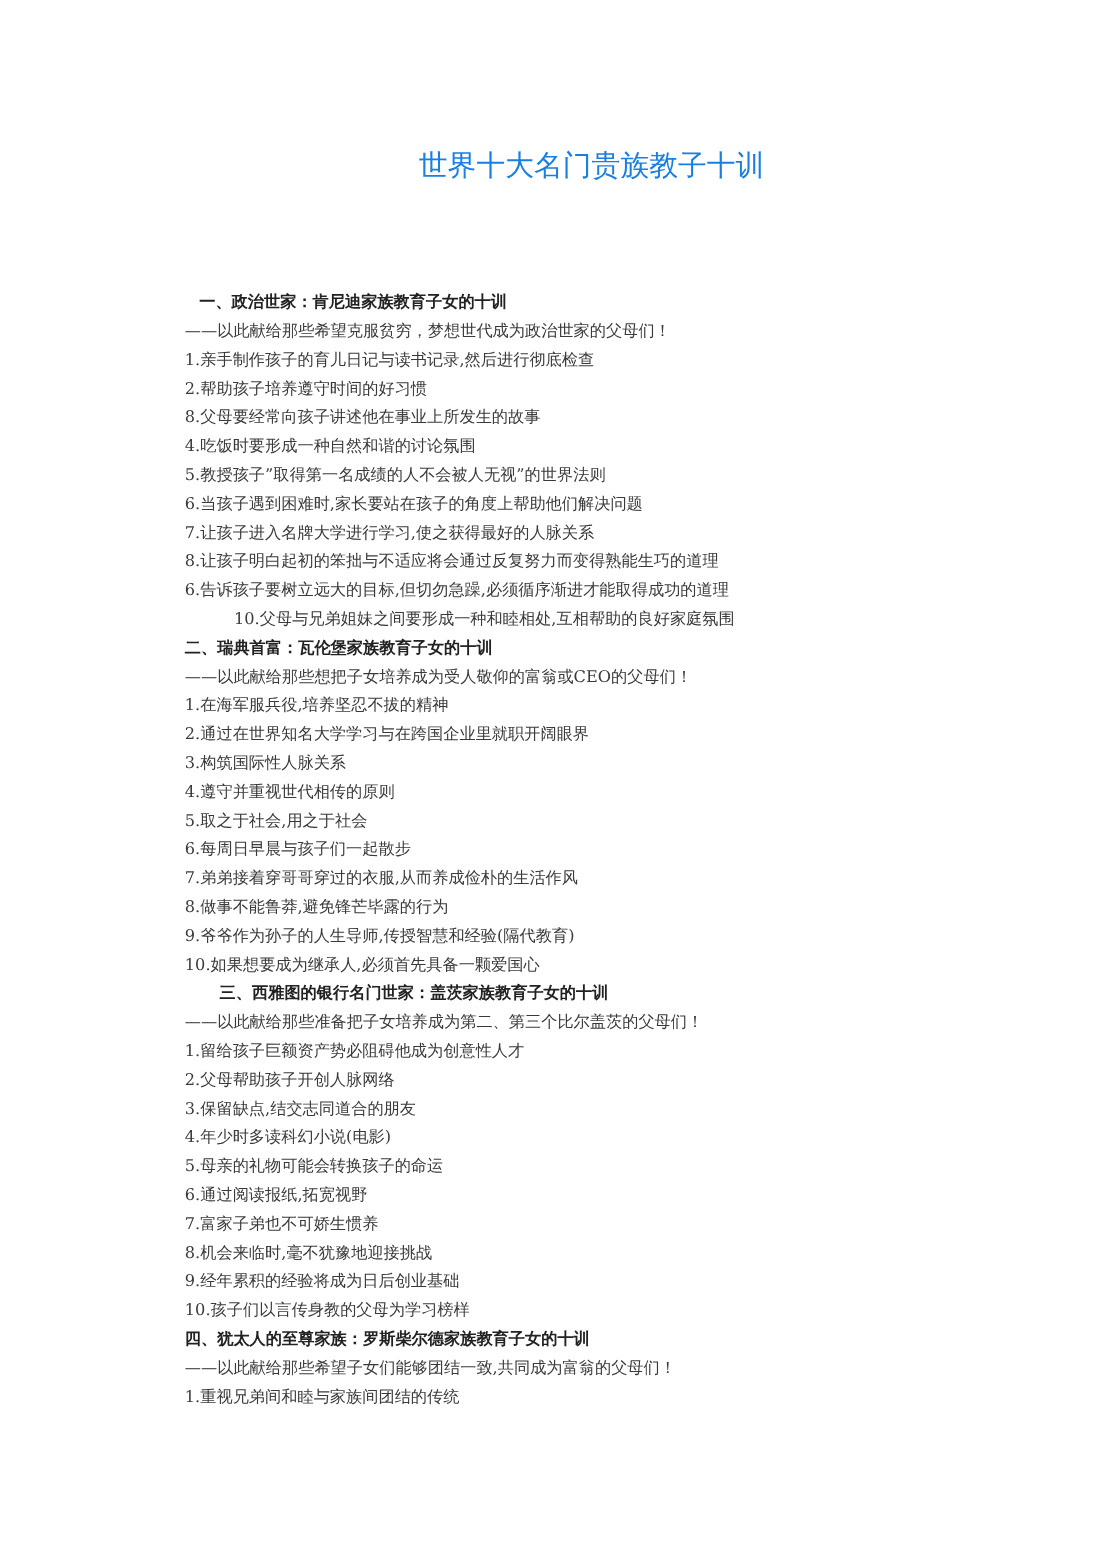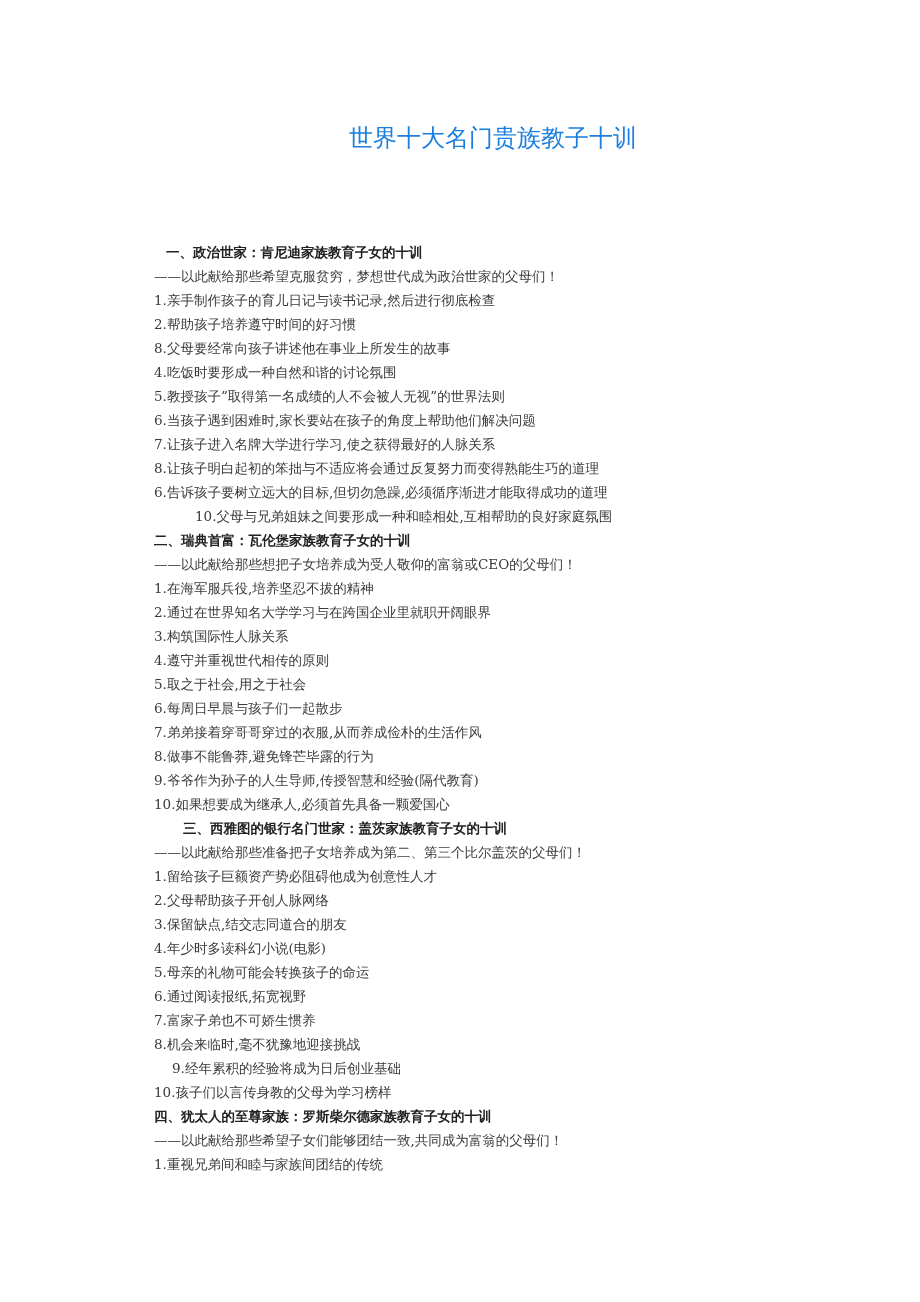--- a/index.html
+++ b/index.html
@@ -86,19 +86,19 @@
   <div class="line heading" style="left:147px; top:576px;margin-left:36px;">三、西雅图的银行名门世家：盖茨家族教育子女的十训</div>
   <div class="line dedication" style="left:154px; top:600px;">——以此献给那些准备把子女培养成为第二、第三个比尔盖茨的父母们！</div>
   <div class="line item" style="left:154px; top:624px;">1.留给孩子巨额资产势必阻碍他成为创意性人才</div>
   <div class="line item" style="left:154px; top:648px;">2.父母帮助孩子开创人脉网络</div>
   <div class="line item" style="left:154px; top:672px;">3.保留缺点,结交志同道合的朋友</div>
   <div class="line item" style="left:154px; top:696px;">4.年少时多读科幻小说(电影)</div>
   <div class="line item" style="left:154px; top:720px;">5.母亲的礼物可能会转换孩子的命运</div>
   <div class="line item" style="left:154px; top:744px;">6.通过阅读报纸,拓宽视野</div>
   <div class="line item" style="left:154px; top:768px;">7.富家子弟也不可娇生惯养</div>
   <div class="line item" style="left:154px; top:792px;">8.机会来临时,毫不犹豫地迎接挑战</div>
-  <div class="line item" style="left:154px; top:816px;margin-left:18px;">9.经年累积的经验将成为日后创业基础</div>
+  <div class="line item" style="left:154px; top:816px;">9.经年累积的经验将成为日后创业基础</div>
   <div class="line item" style="left:154px; top:840px;">10.孩子们以言传身教的父母为学习榜样</div>
 
   <div class="line heading" style="left:154px; top:864px;">四、犹太人的至尊家族：罗斯柴尔德家族教育子女的十训</div>
   <div class="line dedication" style="left:154px; top:888px;">——以此献给那些希望子女们能够团结一致,共同成为富翁的父母们！</div>
   <div class="line item" style="left:154px; top:912px;">1.重视兄弟间和睦与家族间团结的传统</div>
 </div>
 
 </body></html>

